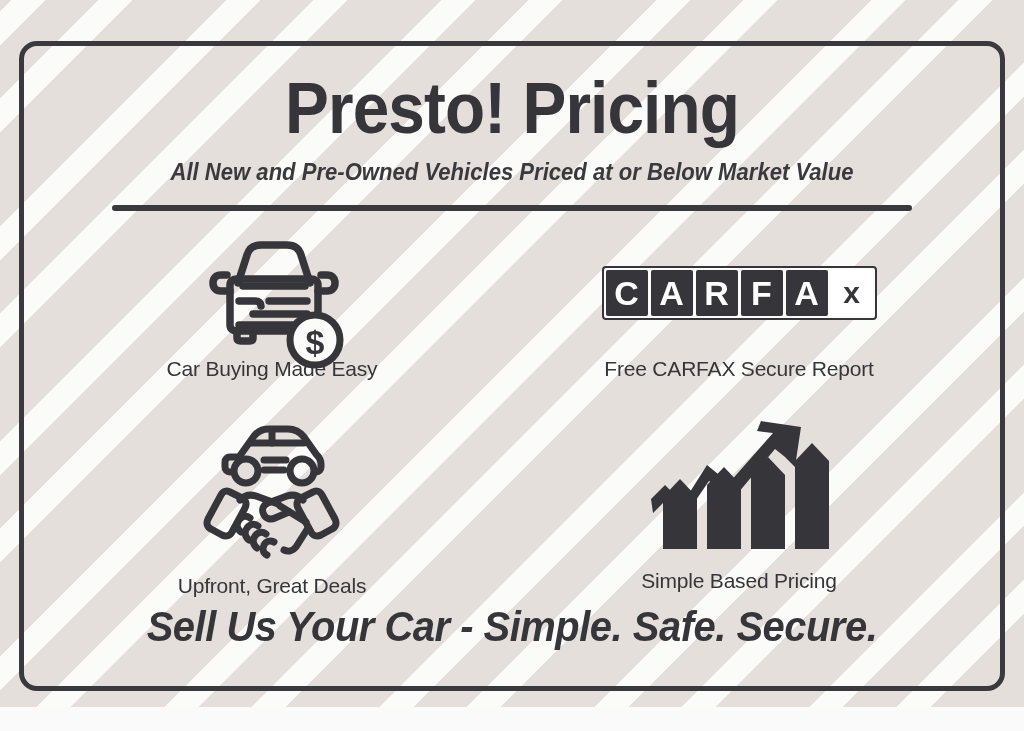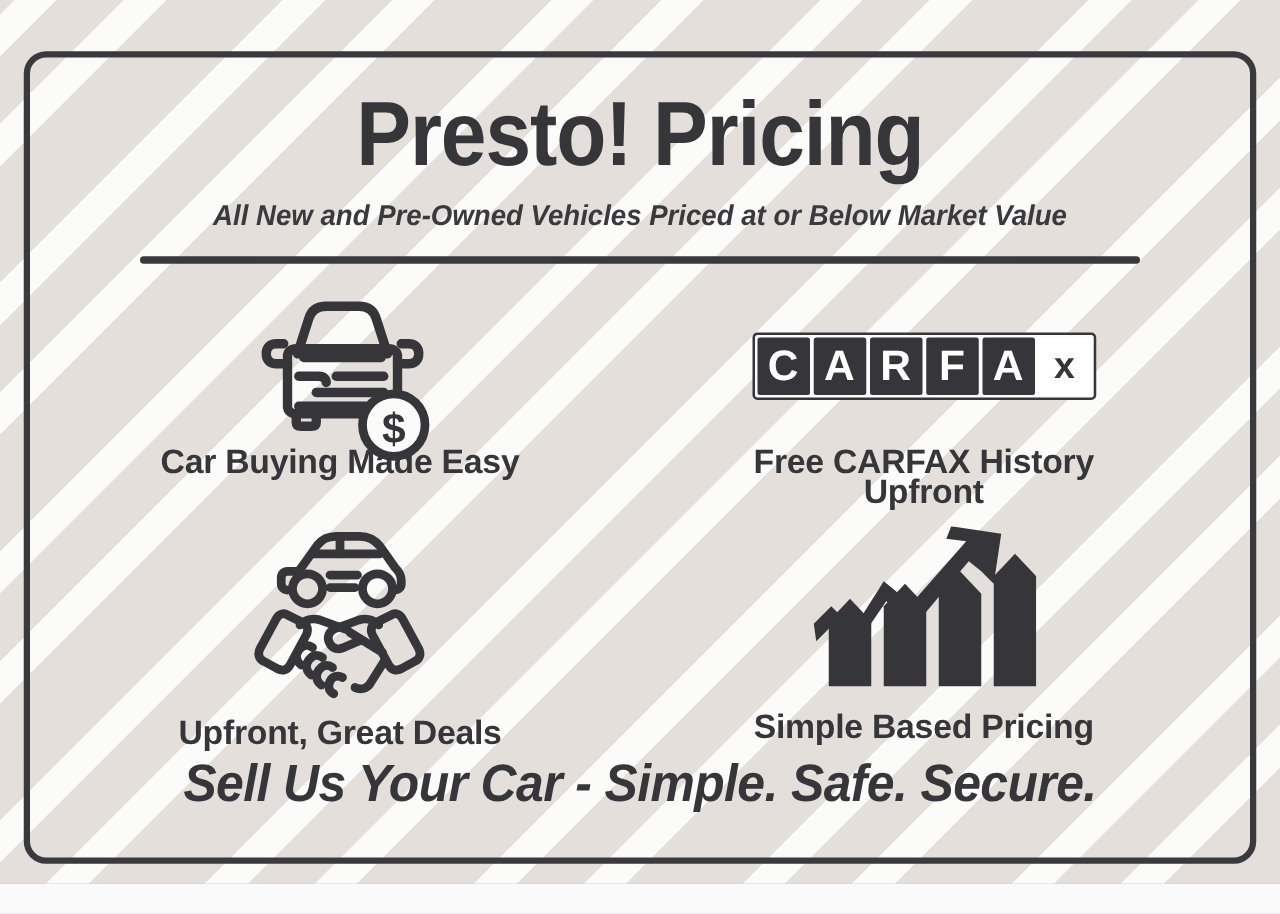--- a/index.html
+++ b/index.html
@@ -13,21 +13,21 @@
     overflow: hidden;
     font-family: "Liberation Sans", sans-serif;
     background: #fafafa;
   }
 
   
   #banner {
     position: relative;
     width: 1024px;
     height: 707px;
-    background-color: #7dd3fc;
+    background-color: #3b82f6;
     overflow: hidden;
   }
 
   
   .stripes {
     position: absolute;
     inset: 0;
     background-image: repeating-linear-gradient(
       -45deg,
       #e4dfdb 0px,
@@ -112,22 +112,22 @@
   }
   .feature .icon-wrap {
     height: 112px;
     display: flex;
     align-items: center;
     justify-content: center;
   }
   .feature .caption {
     margin-top: 8px;
     font-family: "Liberation Sans", sans-serif;
-    font-weight: bold;
-    font-size: 27px;
+    font-weight: normal;
+    font-size: 21px;
     line-height: 24px;
     color: #36363a;
     letter-spacing: -0.2px;
   }
 
   #feature-car    { left: 103px; top: 196px; }
   #feature-carfax { left: 570px; top: 196px; }
   #feature-deals  { left: 103px; top: 375px; }
   #feature-market { left: 570px; top: 370px; }
 
@@ -244,21 +244,21 @@
       <div class="icon-wrap">
         <div class="carfax">
           <span class="cell">C</span>
           <span class="cell">A</span>
           <span class="cell">R</span>
           <span class="cell">F</span>
           <span class="cell">A</span>
           <span class="cell inverted">x</span>
         </div>
       </div>
-      <div class="caption">Free CARFAX History Upfront</div>
+      <div class="caption">Free CARFAX Secure Report</div>
     </div>
 
     <div class="feature" id="feature-deals">
       <div class="icon-wrap">
         <svg width="160" height="150" viewBox="0 0 160 150" fill="none" stroke="#36363a" stroke-width="7" stroke-linecap="round" stroke-linejoin="round">
 
           <path d="M38 56 C35 56 33 54 33 51 L33 46 C33 43 35 41 38 41 L47 41
                    L62 20 C66 15 70 13 77 13 L96 13 C103 13 108 16 112 21 L124 38
                    C127 41 129 44 129 48 L129 51 C129 54 127 56 124 56"></path>
 

